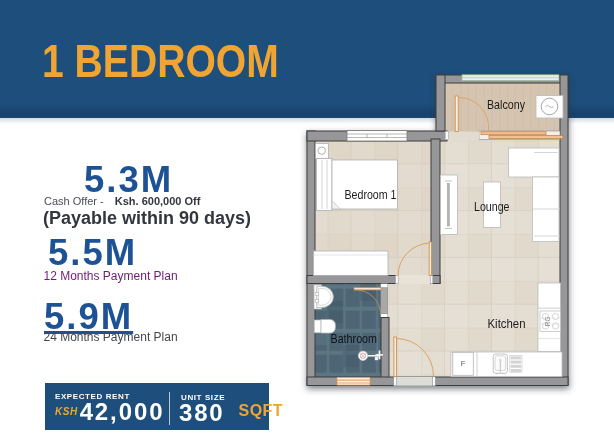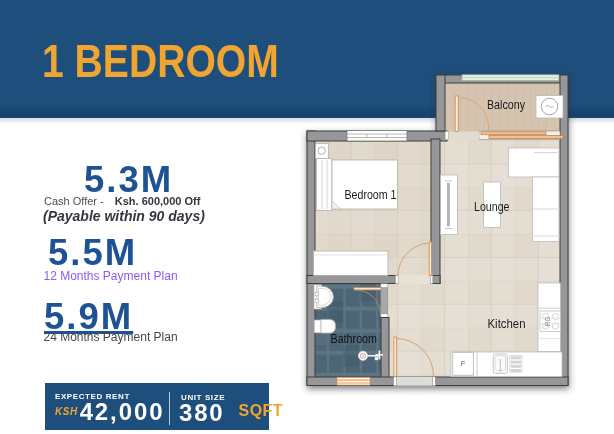--- a/index.html
+++ b/index.html
@@ -15,25 +15,25 @@
 <div class="abs" style="left:0;top:0;width:614px;height:118px;background:linear-gradient(180deg,#1d4e7c 0%,#1d4e7c 88%,#17416a 97%,#1a4671 100%);"></div>
 
 <div class="abs" style="left:0;top:118px;width:614px;height:6px;background:linear-gradient(180deg,rgba(90,110,130,0.25),rgba(255,255,255,0));"></div>
 
 <div class="abs" style="left:41.5px;top:38px;font-size:46px;font-weight:bold;color:#f0a532;letter-spacing:0;line-height:1;transform:scaleX(0.85);transform-origin:0 0;white-space:nowrap;">1 BEDROOM</div>
 
 <div class="abs" style="left:44px;top:161.5px;font-size:36.5px;font-weight:bold;color:#1d5294;letter-spacing:2px;line-height:1;margin-left:40px;">5.3M</div>
 
 <div class="abs" style="left:44px;top:195px;font-size:11px;color:#4a4d55;line-height:1.15;white-space:nowrap;">Cash Offer - <b style="color:#33363e;padding-left:8px;">Ksh. 600,000 Off</b></div>
 
-<div class="abs" style="left:43px;top:207.8px;font-size:14px;color:#33363e;font-weight:bold;font-style:italic;line-height:1.15;white-space:nowrap;">(Payable within 90 days)</div>
+<div class="abs" style="left:43px;top:207.8px;font-size:18px;color:#33363e;font-weight:bold;line-height:1.15;white-space:nowrap;">(Payable within 90 days)</div>
 
 <div class="abs" style="left:48px;top:234.5px;font-size:36.5px;font-weight:bold;color:#1d5294;letter-spacing:2px;line-height:1;">5.5M</div>
 
-<div class="abs" style="left:43.5px;top:269.5px;font-size:12px;color:#8b5cf6;line-height:1.15;white-space:nowrap;">12 Months Payment Plan</div>
+<div class="abs" style="left:43.5px;top:269.5px;font-size:12px;color:#701a75;line-height:1.15;white-space:nowrap;">12 Months Payment Plan</div>
 
 <div class="abs" style="left:44px;top:298.5px;font-size:36.5px;font-weight:bold;color:#1d5294;letter-spacing:2px;line-height:1;text-decoration:underline;">5.9M</div>
 
 <div class="abs" style="left:43.5px;top:330.5px;font-size:12px;color:#44474c;line-height:1.15;white-space:nowrap;">24 Months Payment Plan</div>
 
 <div class="abs" style="left:45px;top:383px;width:224px;height:47px;background:#1d4e7c;"></div>
 
 <div class="abs" style="left:55px;top:391.5px;font-size:8px;font-weight:bold;color:#ffffff;letter-spacing:0.6px;">EXPECTED RENT</div>
 
 <div class="abs" style="left:55px;top:400px;line-height:1;"><span style="font-size:10px;font-weight:bold;color:#f0a532;letter-spacing:0.5px;vertical-align:5.5px;margin-right:2px;font-style:italic;">KSH</span><span style="font-size:24px;font-weight:bold;color:#ffffff;letter-spacing:1.9px;">42,000</span></div>

